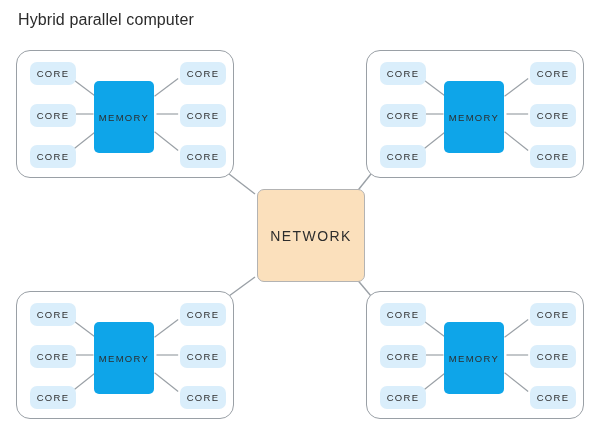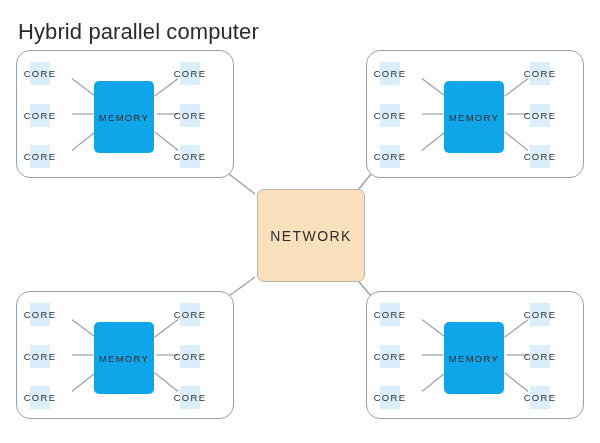--- a/index.html
+++ b/index.html
@@ -17,25 +17,24 @@
   #canvas {
     position: absolute;
     left: 0; top: 0;
     width: 600px;
     height: 443px;
   }
   .title {
     position: absolute;
     left: 18px;
     top: 11px;
-    font-size: 22px;
+    font-size: 16px;
     color: #2b2b2b;
     letter-spacing: 0.1px;
     white-space: nowrap;
-    margin-top: 8px;
   }
   
   .cluster {
     position: absolute;
     width: 218px;
     height: 128px;
     border: 1.6px solid #9aa0a6;
     border-radius: 14px;
     background: #ffffff;
     box-sizing: border-box;
@@ -47,24 +46,24 @@
 
   .cluster .wires {
     position: absolute;
     left: 0; top: 0;
     width: 100%;
     height: 100%;
     pointer-events: none;
   }
   .core {
     position: absolute;
-    width: 20px;
+    width: 46px;
     height: 23px;
     background: #daeefb;
-    border-radius: 0;
+    border-radius: 7px;
     display: flex;
     align-items: center;
     justify-content: center;
     font-size: 9.5px;
     letter-spacing: 1.3px;
     color: #2d2d2d;
     box-sizing: border-box;
   }
   .core.l { left: 13px; }
   .core.r { left: 163px; }

